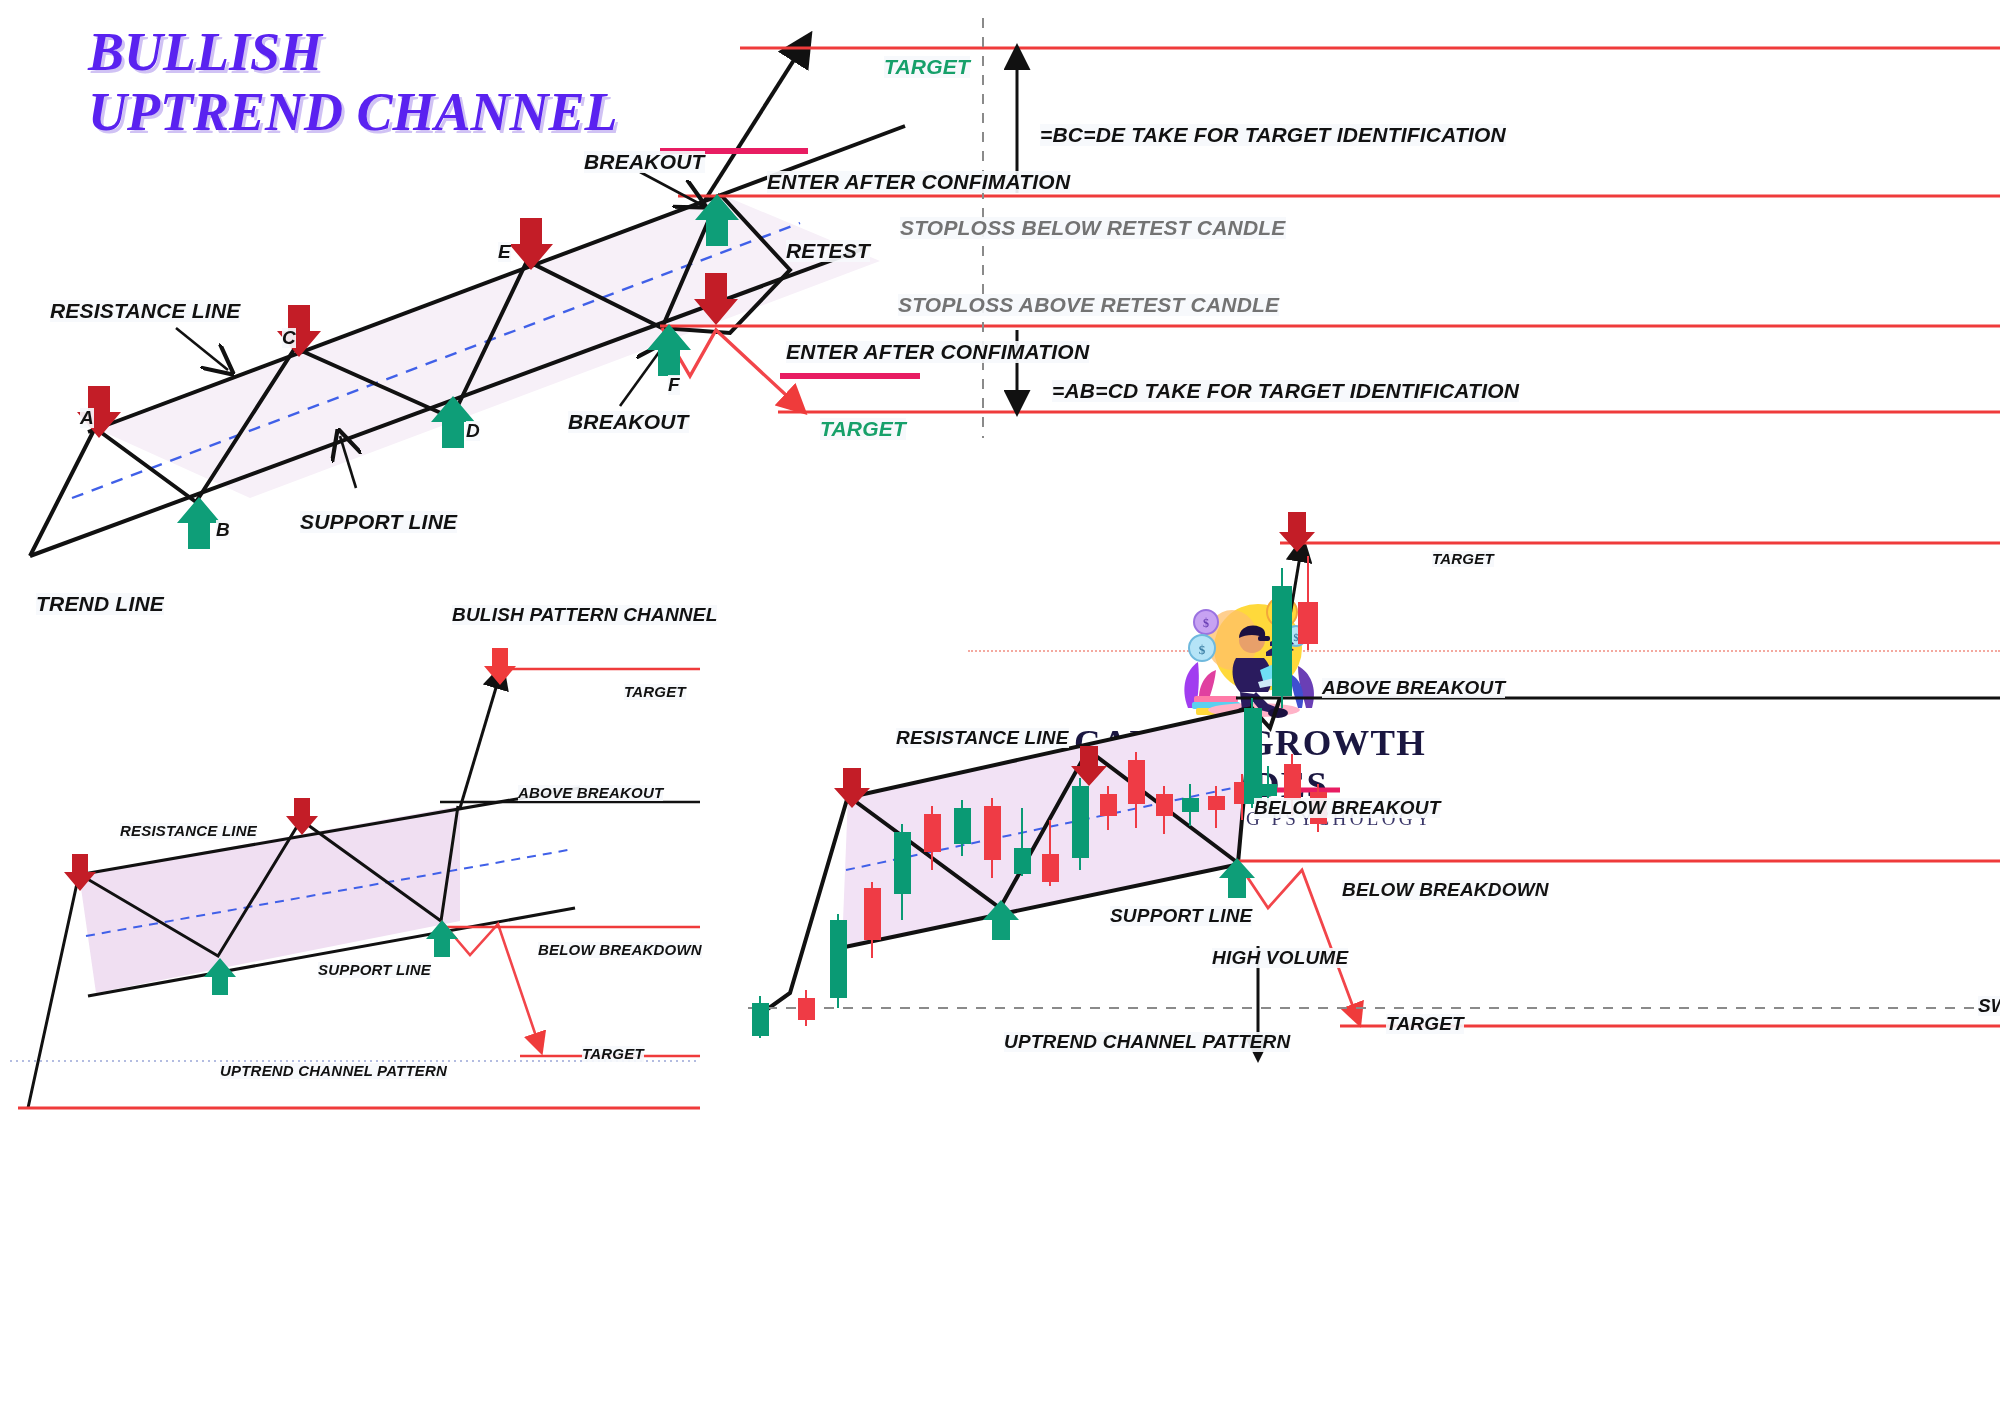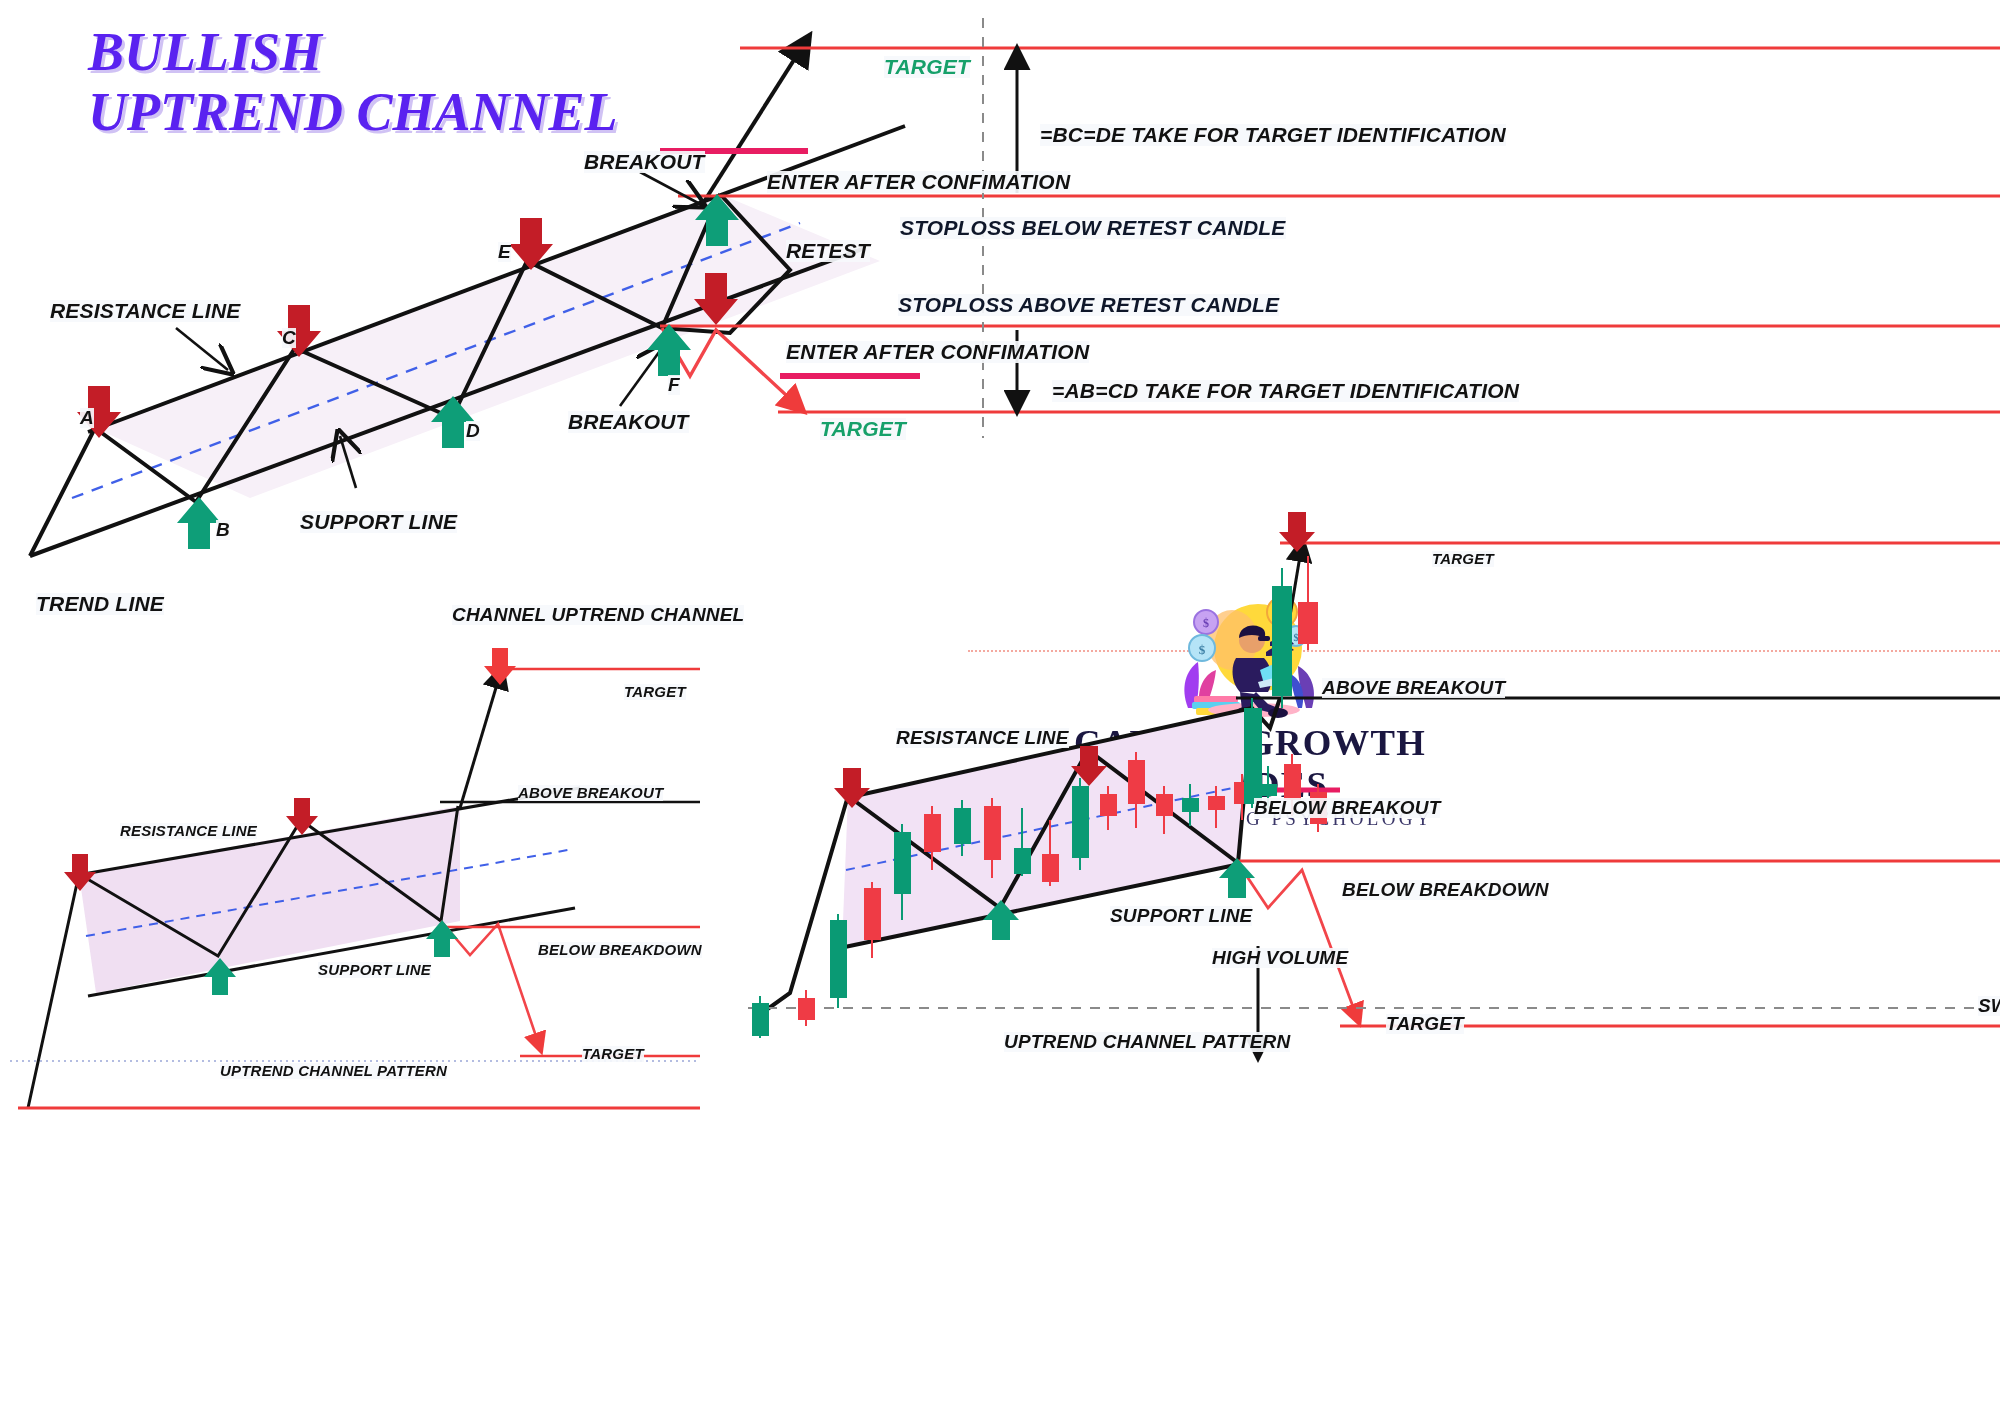--- a/index.html
+++ b/index.html
@@ -7,21 +7,21 @@
        font-family:"Liberation Sans", sans-serif;}
   #stage{position:absolute;left:0;top:8px;width:2000px;height:1414px;}
   svg.layer{position:absolute;left:0;top:0;width:2000px;height:1414px;overflow:visible;}
 
   .lbl{position:absolute;font-family:"Liberation Sans", sans-serif;font-style:italic;
        font-weight:bold;color:#111111;background:rgba(246,248,252,0.92);
        white-space:nowrap;letter-spacing:.2px;line-height:1.05;}
   .lbl.big{font-size:21px;}
   .lbl.med{font-size:19px;}
   .lbl.sm{font-size:15px;}
-  .lbl.pink{color:#0f172a;}
+  .lbl.pink{color:#737373;}
   .lbl.green{color:#16a06a;}
 
   #title{position:absolute;left:88px;top:14px;width:640px;
          font-family:"Liberation Serif", serif;font-style:italic;font-weight:bold;
          font-size:54px;line-height:1.12;color:#5a22f0;
          text-shadow:3px 3px 0 rgba(150,120,230,0.45);}
   #title .l2{display:block;}
 
   
   #logo{position:absolute;left:1020px;top:588px;width:460px;text-align:center;}
@@ -215,21 +215,21 @@
       <path d="M492,640 h16 v18 h8 l-16,19 l-16,-19 h8 z" fill="#ef3b3b"></path>
     </g>
     <g>
       <path d="M212,987 h16 v-18 h8 l-16,-19 l-16,19 h8 z" fill="#0e9e78"></path>
     </g>
     <g>
       <path d="M434,949 h16 v-18 h8 l-16,-19 l-16,19 h8 z" fill="#0e9e78"></path>
     </g>
   </svg>
 
-  <div class="lbl med" style="left:452px;top:597px;">CHANNEL UPTREND CHANNEL</div>
+  <div class="lbl med" style="left:452px;top:597px;">BULISH PATTERN CHANNEL</div>
   <div class="lbl sm" style="left:120px;top:815px;">RESISTANCE LINE</div>
   <div class="lbl sm" style="left:318px;top:954px;">SUPPORT LINE</div>
   <div class="lbl sm" style="left:624px;top:676px;">TARGET</div>
   <div class="lbl sm" style="left:518px;top:777px;">ABOVE BREAKOUT</div>
   <div class="lbl sm" style="left:538px;top:934px;">BELOW BREAKDOWN</div>
   <div class="lbl sm" style="left:582px;top:1038px;">TARGET</div>
   <div class="lbl sm" style="left:220px;top:1055px;">UPTREND CHANNEL PATTERN</div>
 
   <svg class="layer" viewBox="0 0 2000 1414">
 

